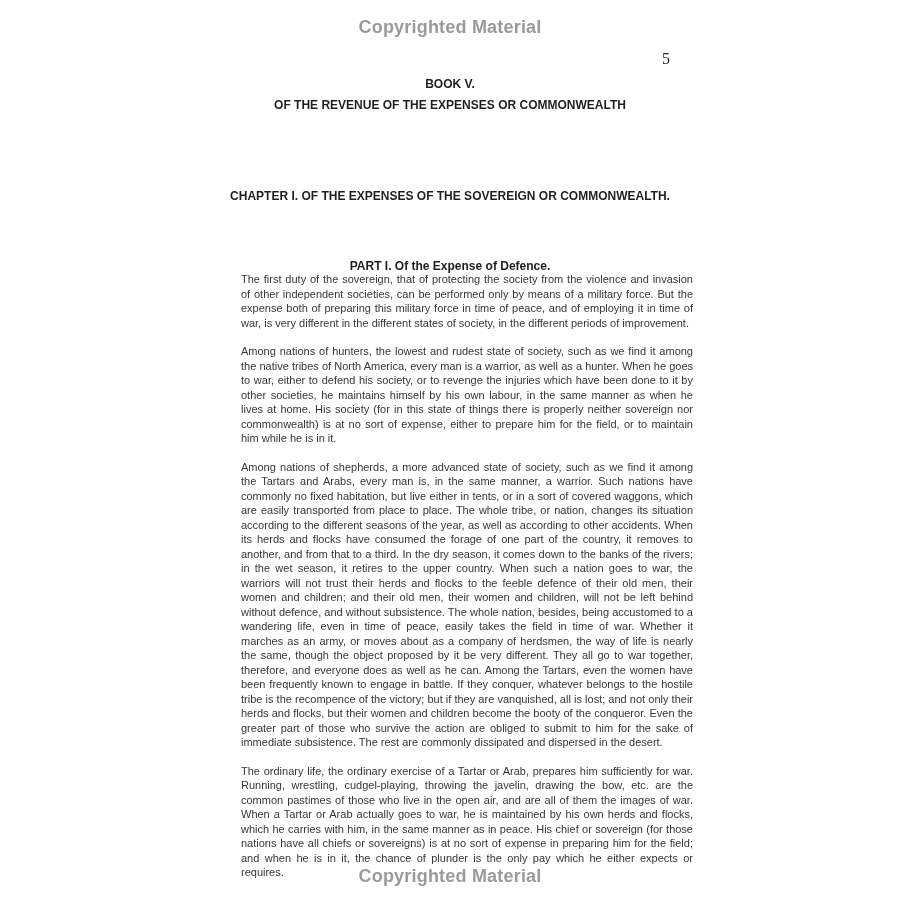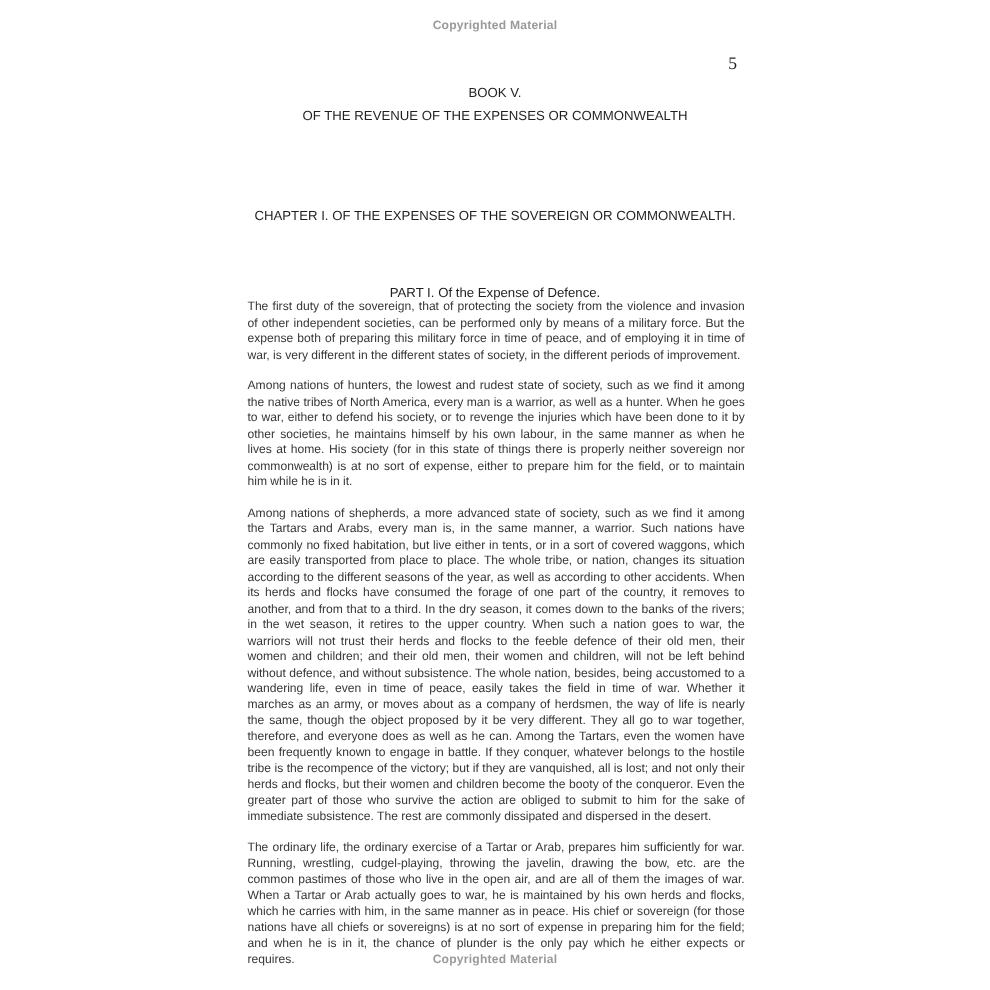--- a/index.html
+++ b/index.html
@@ -13,21 +13,21 @@
     position: relative;
     font-family: "Liberation Sans", sans-serif;
     color: var(--text, #363636);
     overflow: hidden;
   }
   .watermark {
     position: absolute;
     left: 0;
     width: 100%;
     text-align: center;
-    font-size: 11px;
+    font-size: 18px;
     font-weight: 700;
     color: var(--watermark, #9a9a9a);
     letter-spacing: 0.2px;
   }
   .watermark.top { top: 17px; }
   .watermark.bottom { top: 866px; }
   .page-number {
     position: absolute;
     top: 50px;
     left: 646px;
@@ -36,31 +36,31 @@
     font-family: "Liberation Serif", serif;
     font-size: 16px;
     color: #222222;
   }
   .heading {
     position: absolute;
     left: 0;
     width: 100%;
     text-align: center;
     font-size: 12px;
-    font-weight: 400;
+    font-weight: 700;
     color: #1f1f1f;
   }
   .heading.book-title    { top: 77px; }
   .heading.book-subtitle { top: 98px; }
   .heading.chapter       { top: 189px; }
   .heading.part          { top: 259px; }
   .body-text {
     position: absolute;
     top: 272px;
-    left: 225px;
+    left: 241px;
     width: 452px;
   }
   .body-text p {
     margin: 0 0 14px 0;
     font-size: 11px;
     line-height: 14.5px;
     text-align: justify;
     color: var(--text, #363636);
   }
 </style>

